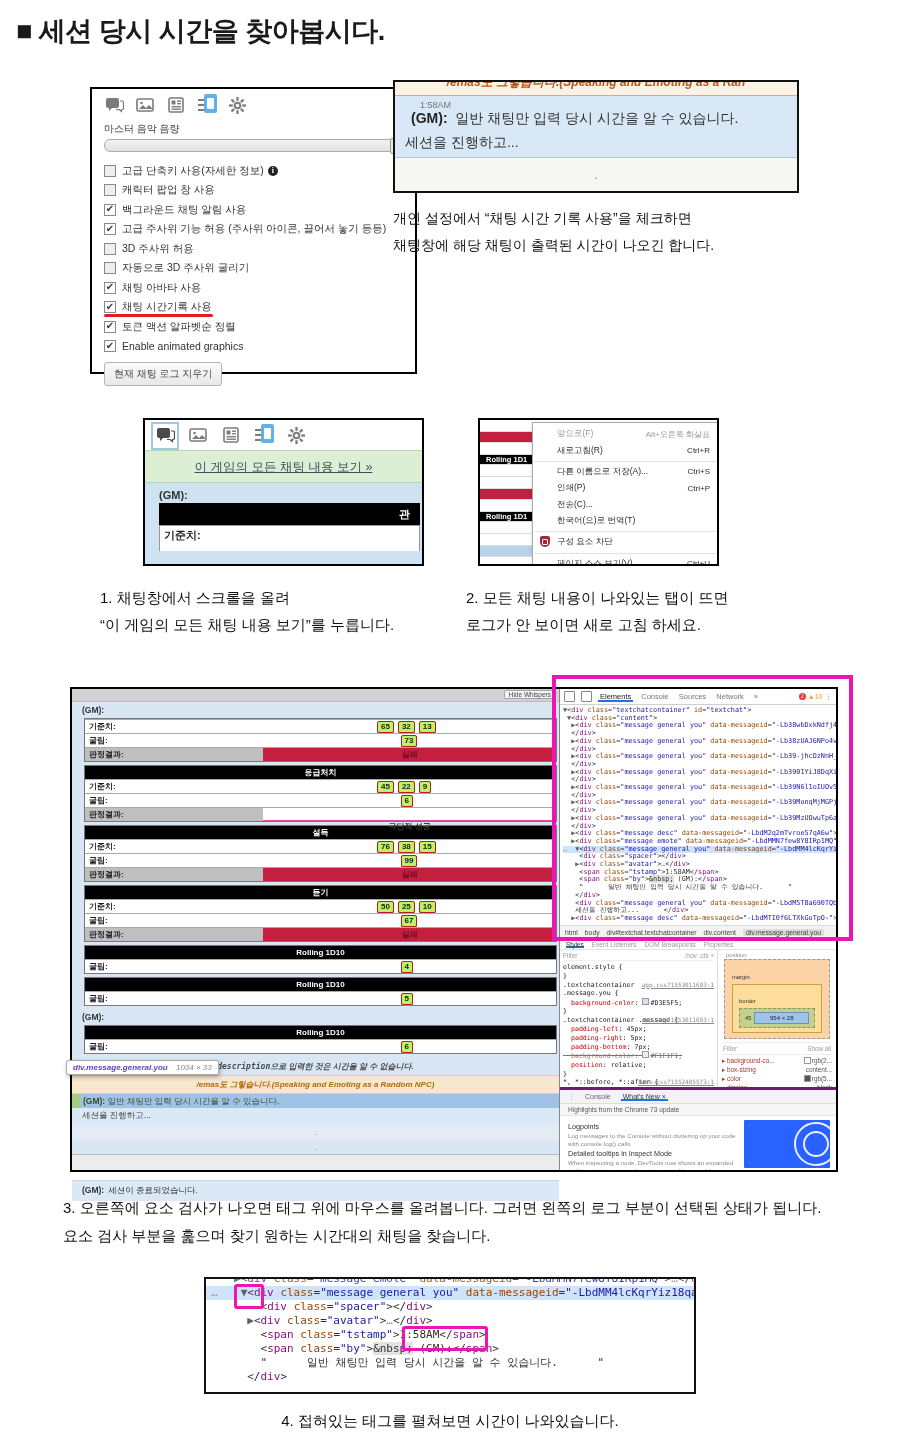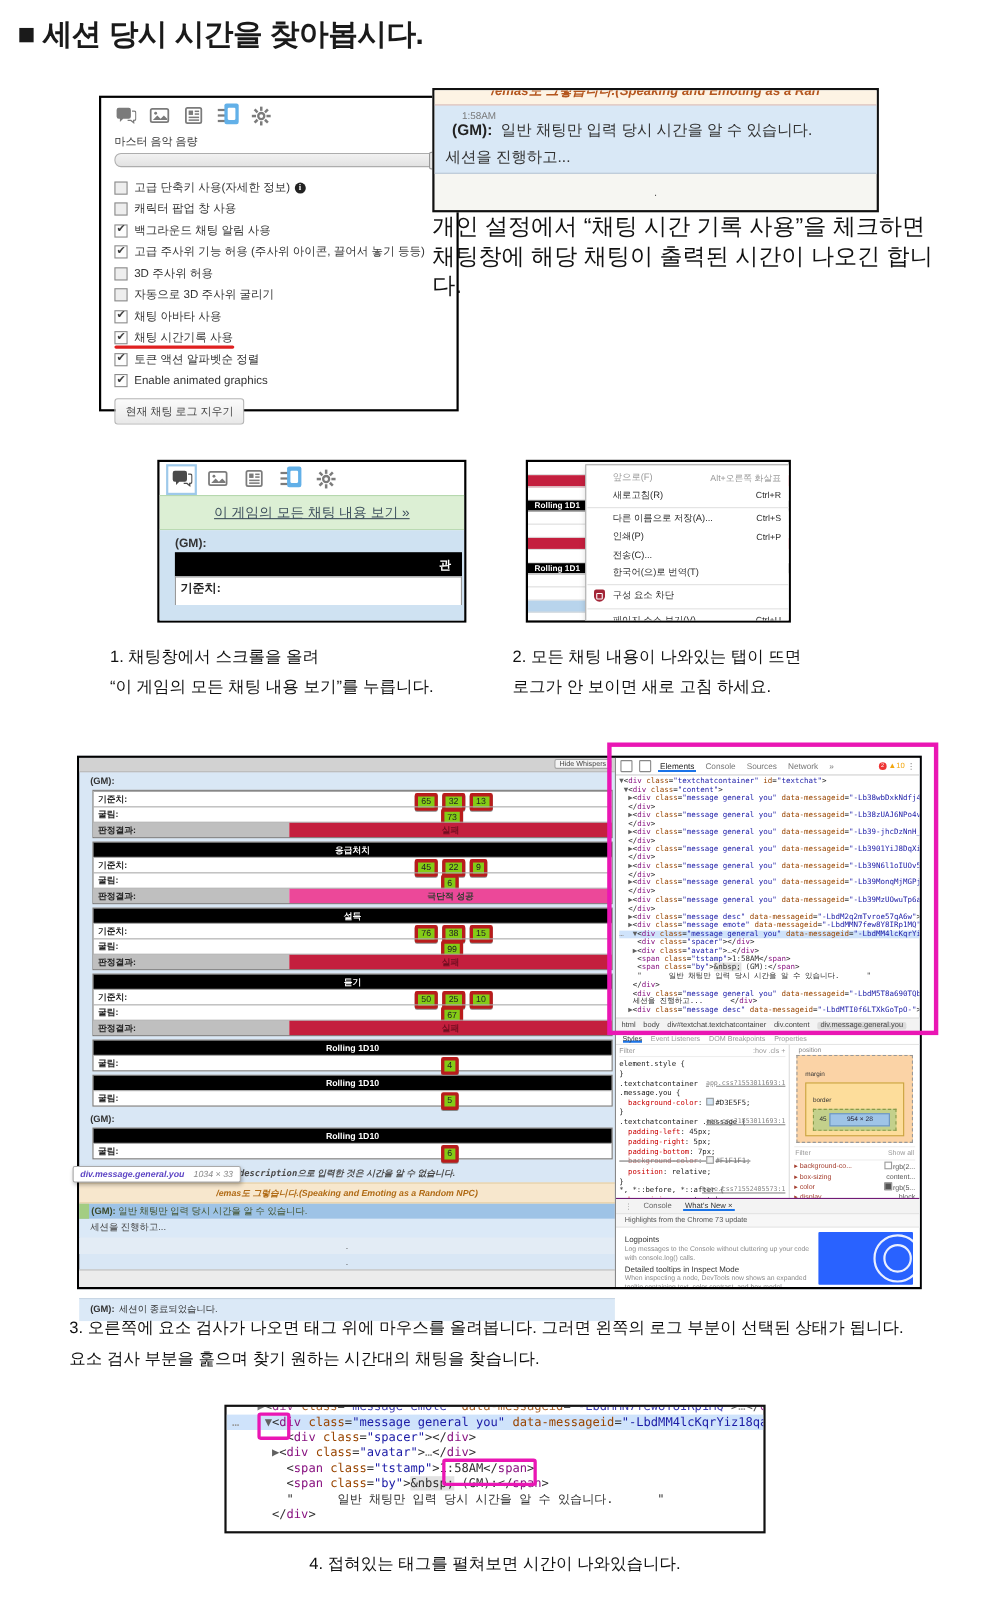--- a/index.html
+++ b/index.html
@@ -29,21 +29,21 @@
   #cpv{left:393px;top:80px;width:406px;height:113px;border:2px solid #111;box-sizing:border-box;background:#f6f6f2;overflow:hidden;}
   #cpv-top{height:13px;overflow:hidden;background:#fdf3e4;border-bottom:1px solid #caa;}
   #cpv-top div{margin-top:-8px;text-align:center;font-size:12px;font-weight:bold;font-style:italic;color:#b4561e;white-space:nowrap;}
   #cpv-msg{background:#d9e8f6;border-bottom:1px solid #b9c6d4;padding:4px 10px 8px;height:62px;box-sizing:border-box;}
   #cpv-ts{font-size:9px;color:#777;padding-left:15px;}
   .cpv-l1{font-size:14px;color:#333;padding-left:6px;}
   .cpv-l1 b{color:#222;}
   .cpv-l2{font-size:14px;color:#333;margin-top:6px;}
   #cpv-foot{font-size:10px;color:#555;text-align:center;padding-top:12px;}
   
-  #intro{left:393px;top:194px;width:470px;font-size:21px;line-height:26.5px;color:#111;}
+  #intro{left:393px;top:205px;width:470px;font-size:14px;line-height:26.5px;color:#111;}
   
   #s1{left:143px;top:418px;width:281px;height:148px;border:2px solid #000;box-sizing:border-box;background:#fff;overflow:hidden;}
   #s1 .toolbar{gap:13px;padding:6px 8px 4px 10px;}
   .chat-sel{outline:2px solid #9ec9ea;outline-offset:2px;}
   #s1-green{background:#dcefd4;border-top:1px solid #b6d8ae;border-bottom:1px solid #b6d8ae;text-align:center;padding:6px 0;}
   #s1-link{font-size:12.5px;color:#3d4f5d;text-decoration:underline;}
   #s1-body{background:#cfe2f2;height:100%;padding:4px 0 0 14px;}
   #s1-gm{font-size:11px;font-weight:bold;color:#333;padding:2px 0;}
   #s1-black{background:#000;color:#fff;height:22px;margin-right:2px;font-size:11px;font-weight:bold;display:flex;align-items:center;justify-content:flex-end;padding-right:10px;}
   #s1-partial{font-size:11px;font-weight:bold;color:#222;background:#fff;border:1px solid #999;border-bottom:none;margin-right:2px;padding:2px 0 8px 4px;}
@@ -72,26 +72,26 @@
   #chatcol{width:487px;flex:none;position:relative;}
   #chat-top{height:12px;background:#d2d2d2;border-bottom:1px solid #bbb;position:relative;}
   #hidewhisp{position:absolute;right:3px;top:1px;font-size:6.5px;color:#444;background:#f4f4f4;border:1px solid #a5a5a5;padding:0 4px;border-radius:2px;}
   .gmline{font-size:8.5px;font-weight:bold;color:#333;padding:3px 0 2px 10px;height:11px;}
   .rolltable{margin:0 2px 3px 12px;border:1px solid #777;background:#fff;}
   .rt-head{background:#000;color:#fff;font-size:8px;font-weight:bold;text-align:center;height:13px;line-height:13px;}
   .rt-row{height:13px;border-top:1px solid #aaa;font-size:8px;font-weight:bold;color:#222;position:relative;line-height:13px;}
   .rt-row .lbl{padding-left:4px;}
   .rt-boxes{position:absolute;left:62%;top:0.5px;display:flex;gap:4px;}
   .rt-boxes.solo{left:67%;}
-  .numbox{border:3px solid #b91c1c;background:#84cc16;box-shadow:0 1px 0 #888;border-radius:2px;padding:0 3px;font-size:8px;font-weight:normal;line-height:10px;height:10px;margin-top:0.5px;}
+  .numbox{border:1px solid #b91c1c;background:#bef264;box-shadow:0 1px 0 #888;border-radius:2px;padding:0 3px;font-size:8px;font-weight:bold;line-height:10px;height:10px;margin-top:0.5px;}
   .rt-res{display:flex;}
   .rt-res .lbl{background:#bfbfbf;width:37%;flex:none;}
   .rt-res .bar{flex:1;text-align:center;}
   .bar.fail{background:#c41f3e;color:#6f0d1f;}
-  .bar.succ{background:#ec4899;color:#2f3d2f;}
+  .bar.succ{background:#ec4899;color:#2f3d2f;margin-top:12px;}
   #desc-row{font-size:8px;font-weight:bold;font-style:italic;color:#4a4a4a;text-align:center;padding:4px 0 3px;}
   #desc-row .mono{font-family:"DejaVu Sans Mono",monospace;}
   #emote-row{background:#f7e7cd;border-top:1px solid #e3cda4;border-bottom:1px solid #e3cda4;font-size:8px;font-weight:bold;font-style:italic;color:#b06a14;text-align:center;padding:3px 0;position:relative;}
   #tipbadge{position:absolute;left:-6px;top:-16px;background:#fff;border:1px solid #aaa;box-shadow:1px 2px 4px rgba(0,0,0,0.3);font-size:8px;padding:2px 6px;white-space:nowrap;border-radius:2px;}
   #tipbadge .sel{color:#5b43c4;font-weight:bold;}
   #tipbadge .dim{color:#888;margin-left:6px;font-weight:normal;margin-top:20px;}
   #sel-row{background:#9ec3e6;display:flex;height:14px;}
   #sel-row .gchip{width:9px;background:#a3cd82;flex:none;}
   #sel-row .txt{font-size:8.5px;color:#41522e;padding-left:2px;line-height:14px;}
   #sel-row b{color:#3c4a2b;}
@@ -138,21 +138,21 @@
   #boxmodel{border:1px dashed #999;background:#fbd3a6;padding:5px 7px;margin:1px 2px 3px;}
   #boxmodel .lab{font-size:5.8px;color:#333;}
   #bm-border{background:#fddd9b;border:1px solid #caa23f;padding:4px 6px;margin-top:1px;}
   #bm-padding{background:#c3d08b;border:1px dashed #8a9a4a;padding:3px 5px;margin-top:1px;display:flex;align-items:center;gap:3px;}
   #bm-content{background:#9fc4e7;border:1px solid #6a93bd;font-size:6px;text-align:center;flex:1;padding:2px 0;color:#223;}
   #bm-45{font-size:5.8px;color:#333;}
   #comp-filter{display:flex;justify-content:space-between;font-size:6.3px;color:#999;border-top:1px solid #eee;border-bottom:1px solid #eee;padding:2px 1px;margin-bottom:1px;}
   .cprop{display:flex;justify-content:space-between;font-size:6.4px;line-height:9px;}
   .cprop .n{color:#a33a2a;}
   .cprop .v{color:#555;}
-  #dt-drawer{position:absolute;left:0;right:0;bottom:0;height:80px;border-top:1px solid #701a75;font-family:"Liberation Sans",sans-serif;background:#fff;}
+  #dt-drawer{position:absolute;left:0;right:0;bottom:0;height:80px;border-top:3px solid #701a75;font-family:"Liberation Sans",sans-serif;background:#fff;}
   #drawer-tabs{height:13px;background:#f3f3f3;border-bottom:1px solid #ddd;display:flex;align-items:center;gap:10px;font-size:7px;color:#666;padding:0 8px;}
   #drawer-tabs .dots3{color:#999;}
   #drawer-tabs .wn{color:#333;box-shadow:inset 0 -2px 0 #1a73e8;padding:1px 2px;}
   #drawer-head{height:11px;background:#f7f7f7;border-bottom:1px solid #e5e5e5;font-size:6.6px;color:#555;line-height:11px;padding-left:8px;}
   #drawer-body{display:flex;padding:4px 6px 0 8px;gap:6px;}
   #drawer-texts{flex:1;}
   .dh{font-size:7.2px;color:#333;margin:2px 0 1px;}
   .dp{font-size:6.2px;color:#8a8a8a;line-height:7.5px;margin-bottom:2px;}
   #dlogo{width:86px;height:48px;background:#2962ff;flex:none;position:relative;overflow:hidden;border-radius:1px;}
   #dlogo .c1,#dlogo .c2{position:absolute;border:2px solid rgba(255,255,255,0.9);border-radius:50%;}

